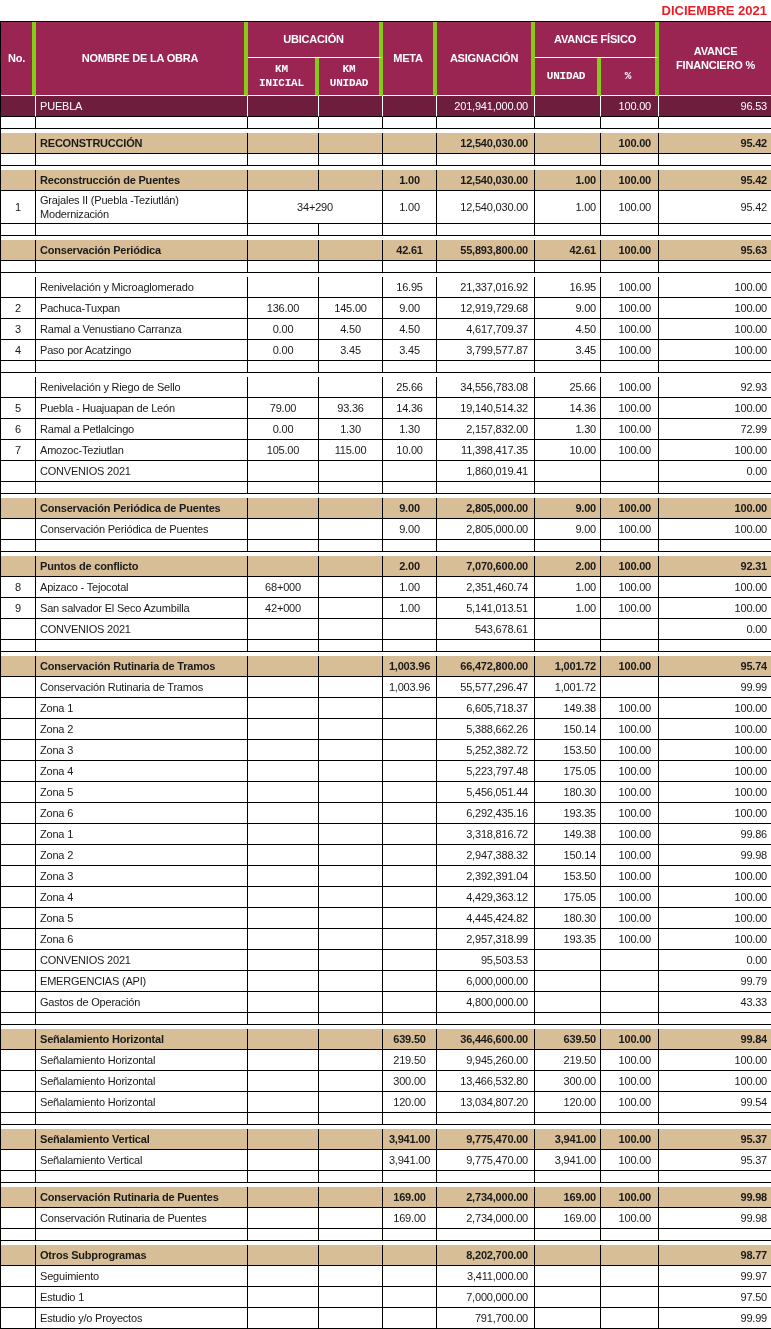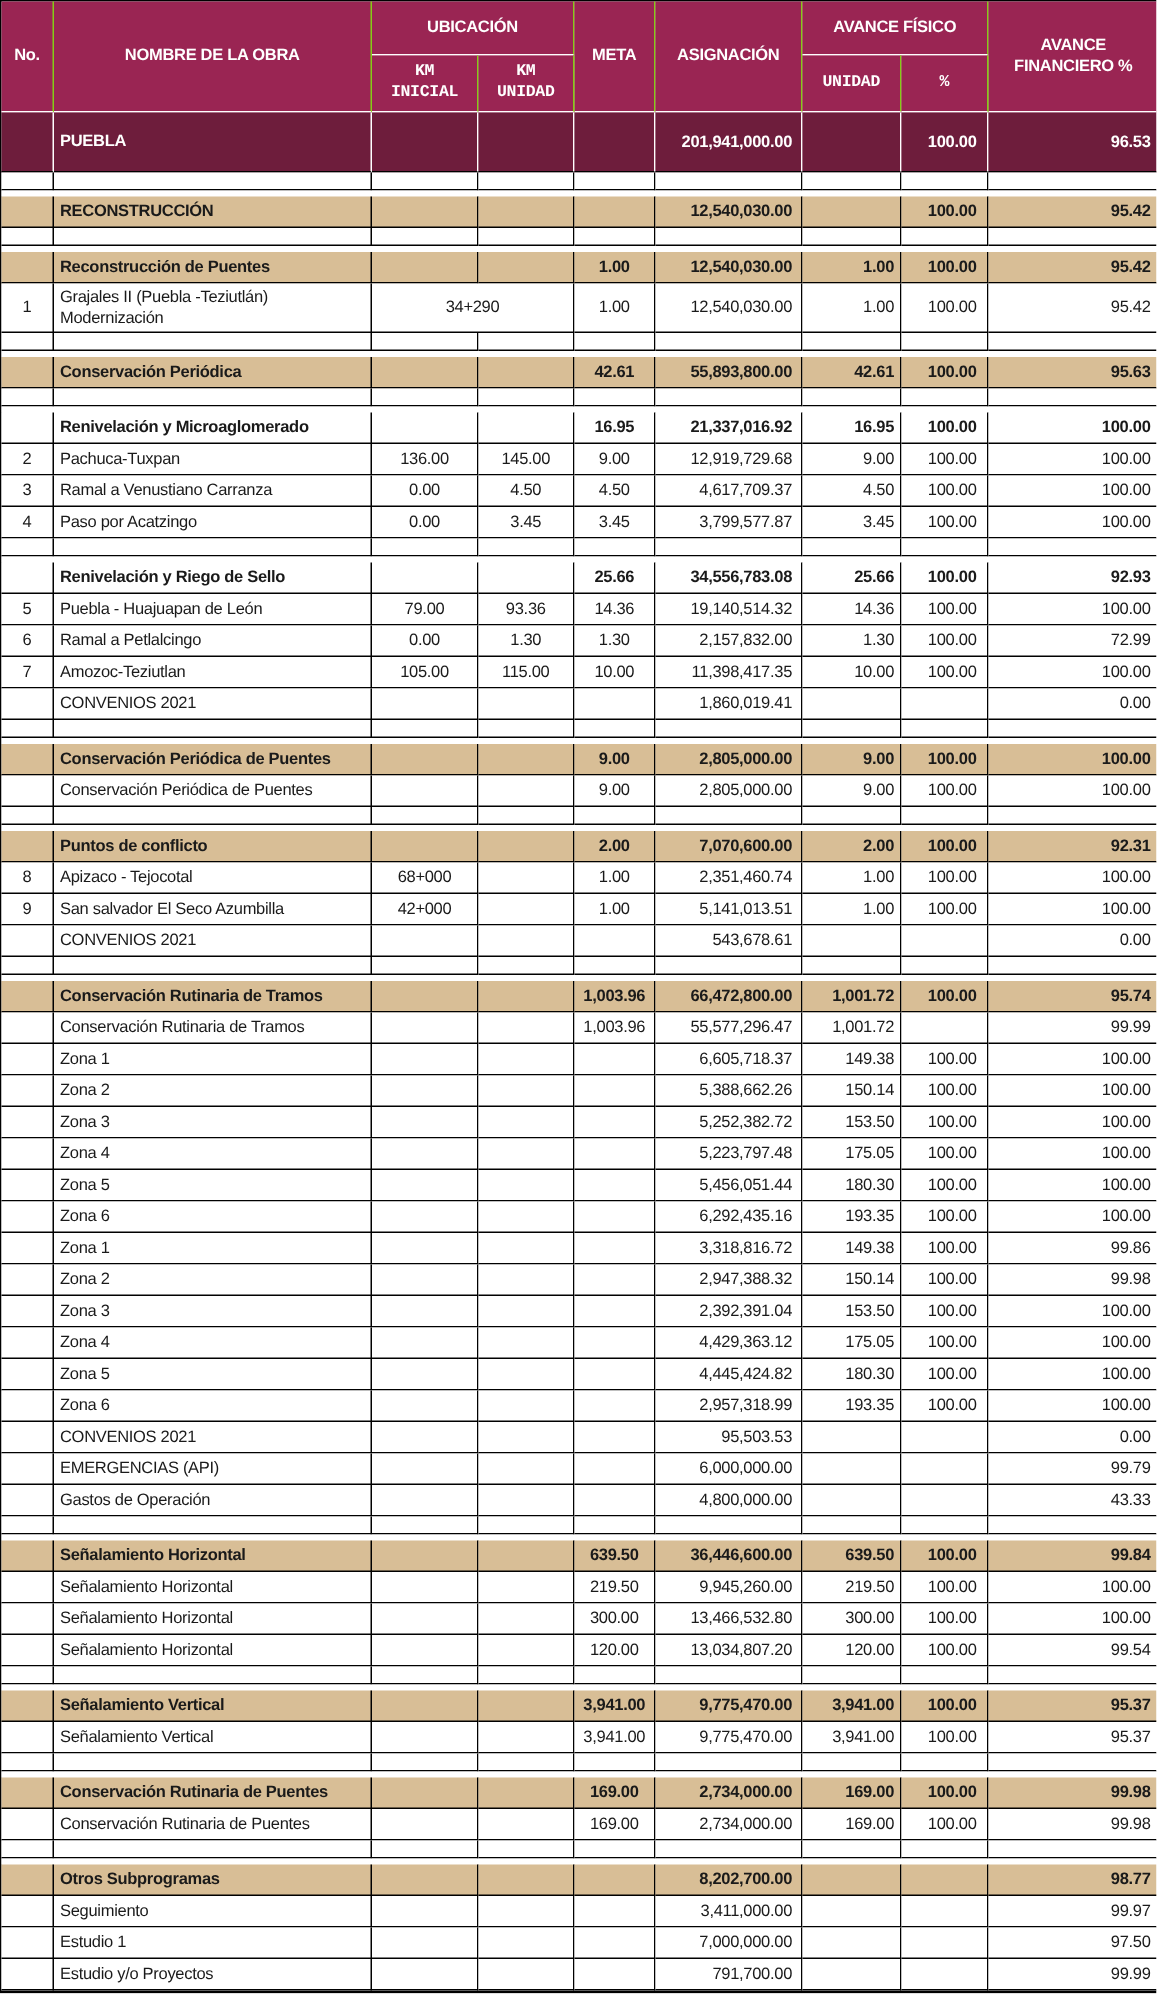--- a/index.html
+++ b/index.html
@@ -29,50 +29,53 @@
     font-size:11px;
   }
   td{
     padding:0 4px;height:21px;overflow:hidden;
     border-right:1px solid #000;border-bottom:1px solid #000;
     vertical-align:middle;
   }
   
   thead td{
     background:var(--maroon);color:#fff;font-weight:bold;text-align:center;
-    border-right:1px solid #84cc16;border-bottom:1px solid #fff;line-height:1.25;
+    border-right:4px solid #84cc16;border-bottom:1px solid #fff;line-height:1.25;
   }
   thead tr.h1 td{height:36px;}
   thead tr.h2 td{height:38px;font-family:Liberation Mono, monospace;}
   thead td.fin-h{border-right:none;}
   
   .c-no{text-align:center;}
   .c-nombre{text-align:left;white-space:pre-line;line-height:1.3;}
   .c-km_ini,.c-km_fin,.c-km_merged,.c-meta{text-align:center;}
   .c-asignacion{text-align:right;padding-right:6px;}
   .c-unidad{text-align:right;padding-right:4px;}
   .c-pct{text-align:right;padding-right:7px;}
   .c-fin{text-align:right;padding-right:5px;border-right:none;}
   
   tr.total td{
-    background:var(--dark-maroon);color:#fff;font-weight:bold;
-    border-right-color:#fff;border-bottom-color:#000;height:40px;
+    background:var(--dark-maroon);color:#fff;font-weight:normal;
+    border-right-color:#fff;border-bottom-color:#000;height:21px;
   }
   tr.total td.c-fin{border-right:none;}
   tr.section td{background:var(--tan);font-weight:bold;}
-  tr.subheader td{background:#fff;font-weight:bold;}
+  tr.subheader td{background:#fff;font-weight:normal;}
   tr.data td{background:#fff;font-weight:normal;}
   tr.data.tall td{height:33px;}
   tr.spacer td{height:12px;background:#fff;}
   tr.gap td{border:0;height:4px;background:#fff;padding:0;}
 </style>
 </head>
 <body>
 
 <div class="page">
+  <div class="title-bar">
+    <span>DICIEMBRE 2021</span>
+  </div>
 
   <table class="obras">
     <colgroup>
       <col style="width:35px">
         <col style="width:212px">
         <col style="width:71px">
       <col style="width:64px">
         <col style="width:54px">
         <col style="width:98px">
       <col style="width:66px">

